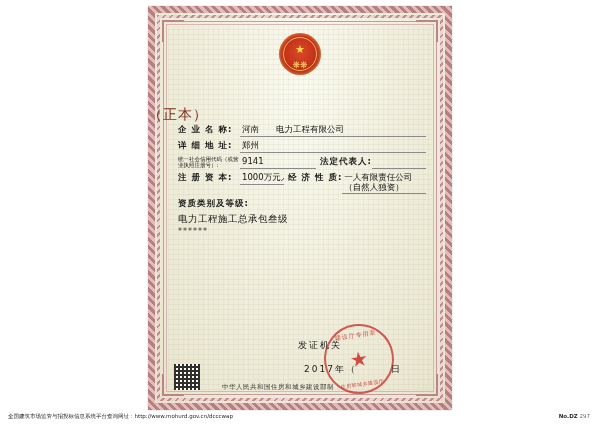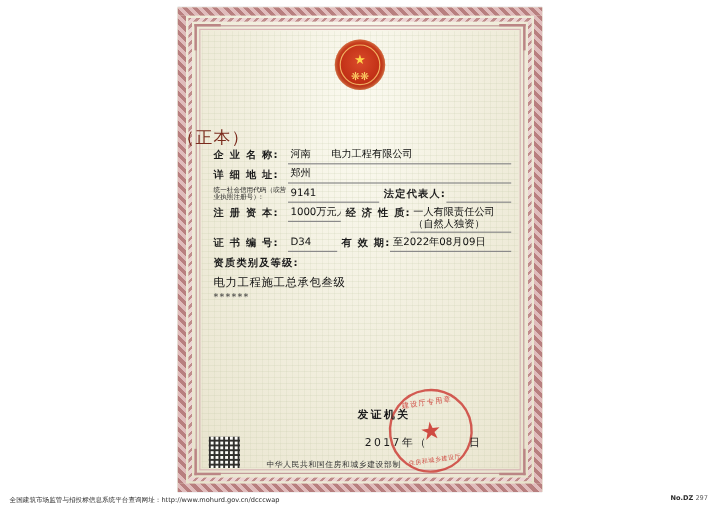--- a/index.html
+++ b/index.html
@@ -232,21 +232,21 @@
     color: #333333;
     margin-top: 1px;
   }
 
   
   .issuer-row {
     position: absolute;
     left: 150px;
     top: 333px;
     font-size: 9px;
-    font-weight: bold;
+    font-weight: normal;
     letter-spacing: 2px;
     color: #1b1b1b;
   }
   .date-row {
     position: absolute;
     left: 156px;
     top: 357px;
     font-size: 9px;
     color: #1b1b1b;
     letter-spacing: 2px;
@@ -385,26 +385,20 @@
         <div class="val"></div>
       </div>
 
       <div class="row">
         <div class="lbl w64">注 册 资 本:</div>
         <div class="val">1000万元人民币</div>
         <div class="pair-lbl">经 济 性 质:</div>
         <div class="val twoline">一人有限责任公司（自然人独资）</div>
       </div>
 
-      <div class="row">
-        <div class="lbl w64">证 书 编 号:</div>
-        <div class="val">D34</div>
-        <div class="pair-lbl">有 效 期:</div>
-        <div class="val">至2022年08月09日</div>
-      </div>
 
       <div class="scope-label">资质类别及等级:</div>
       <div class="scope-body">电力工程施工总承包叁级</div>
       <div class="scope-stars">******</div>
 
     </div>
 
     <div class="seal">
       <div class="seal-top">建设厅专用章</div>
       <div class="seal-star">★</div>

